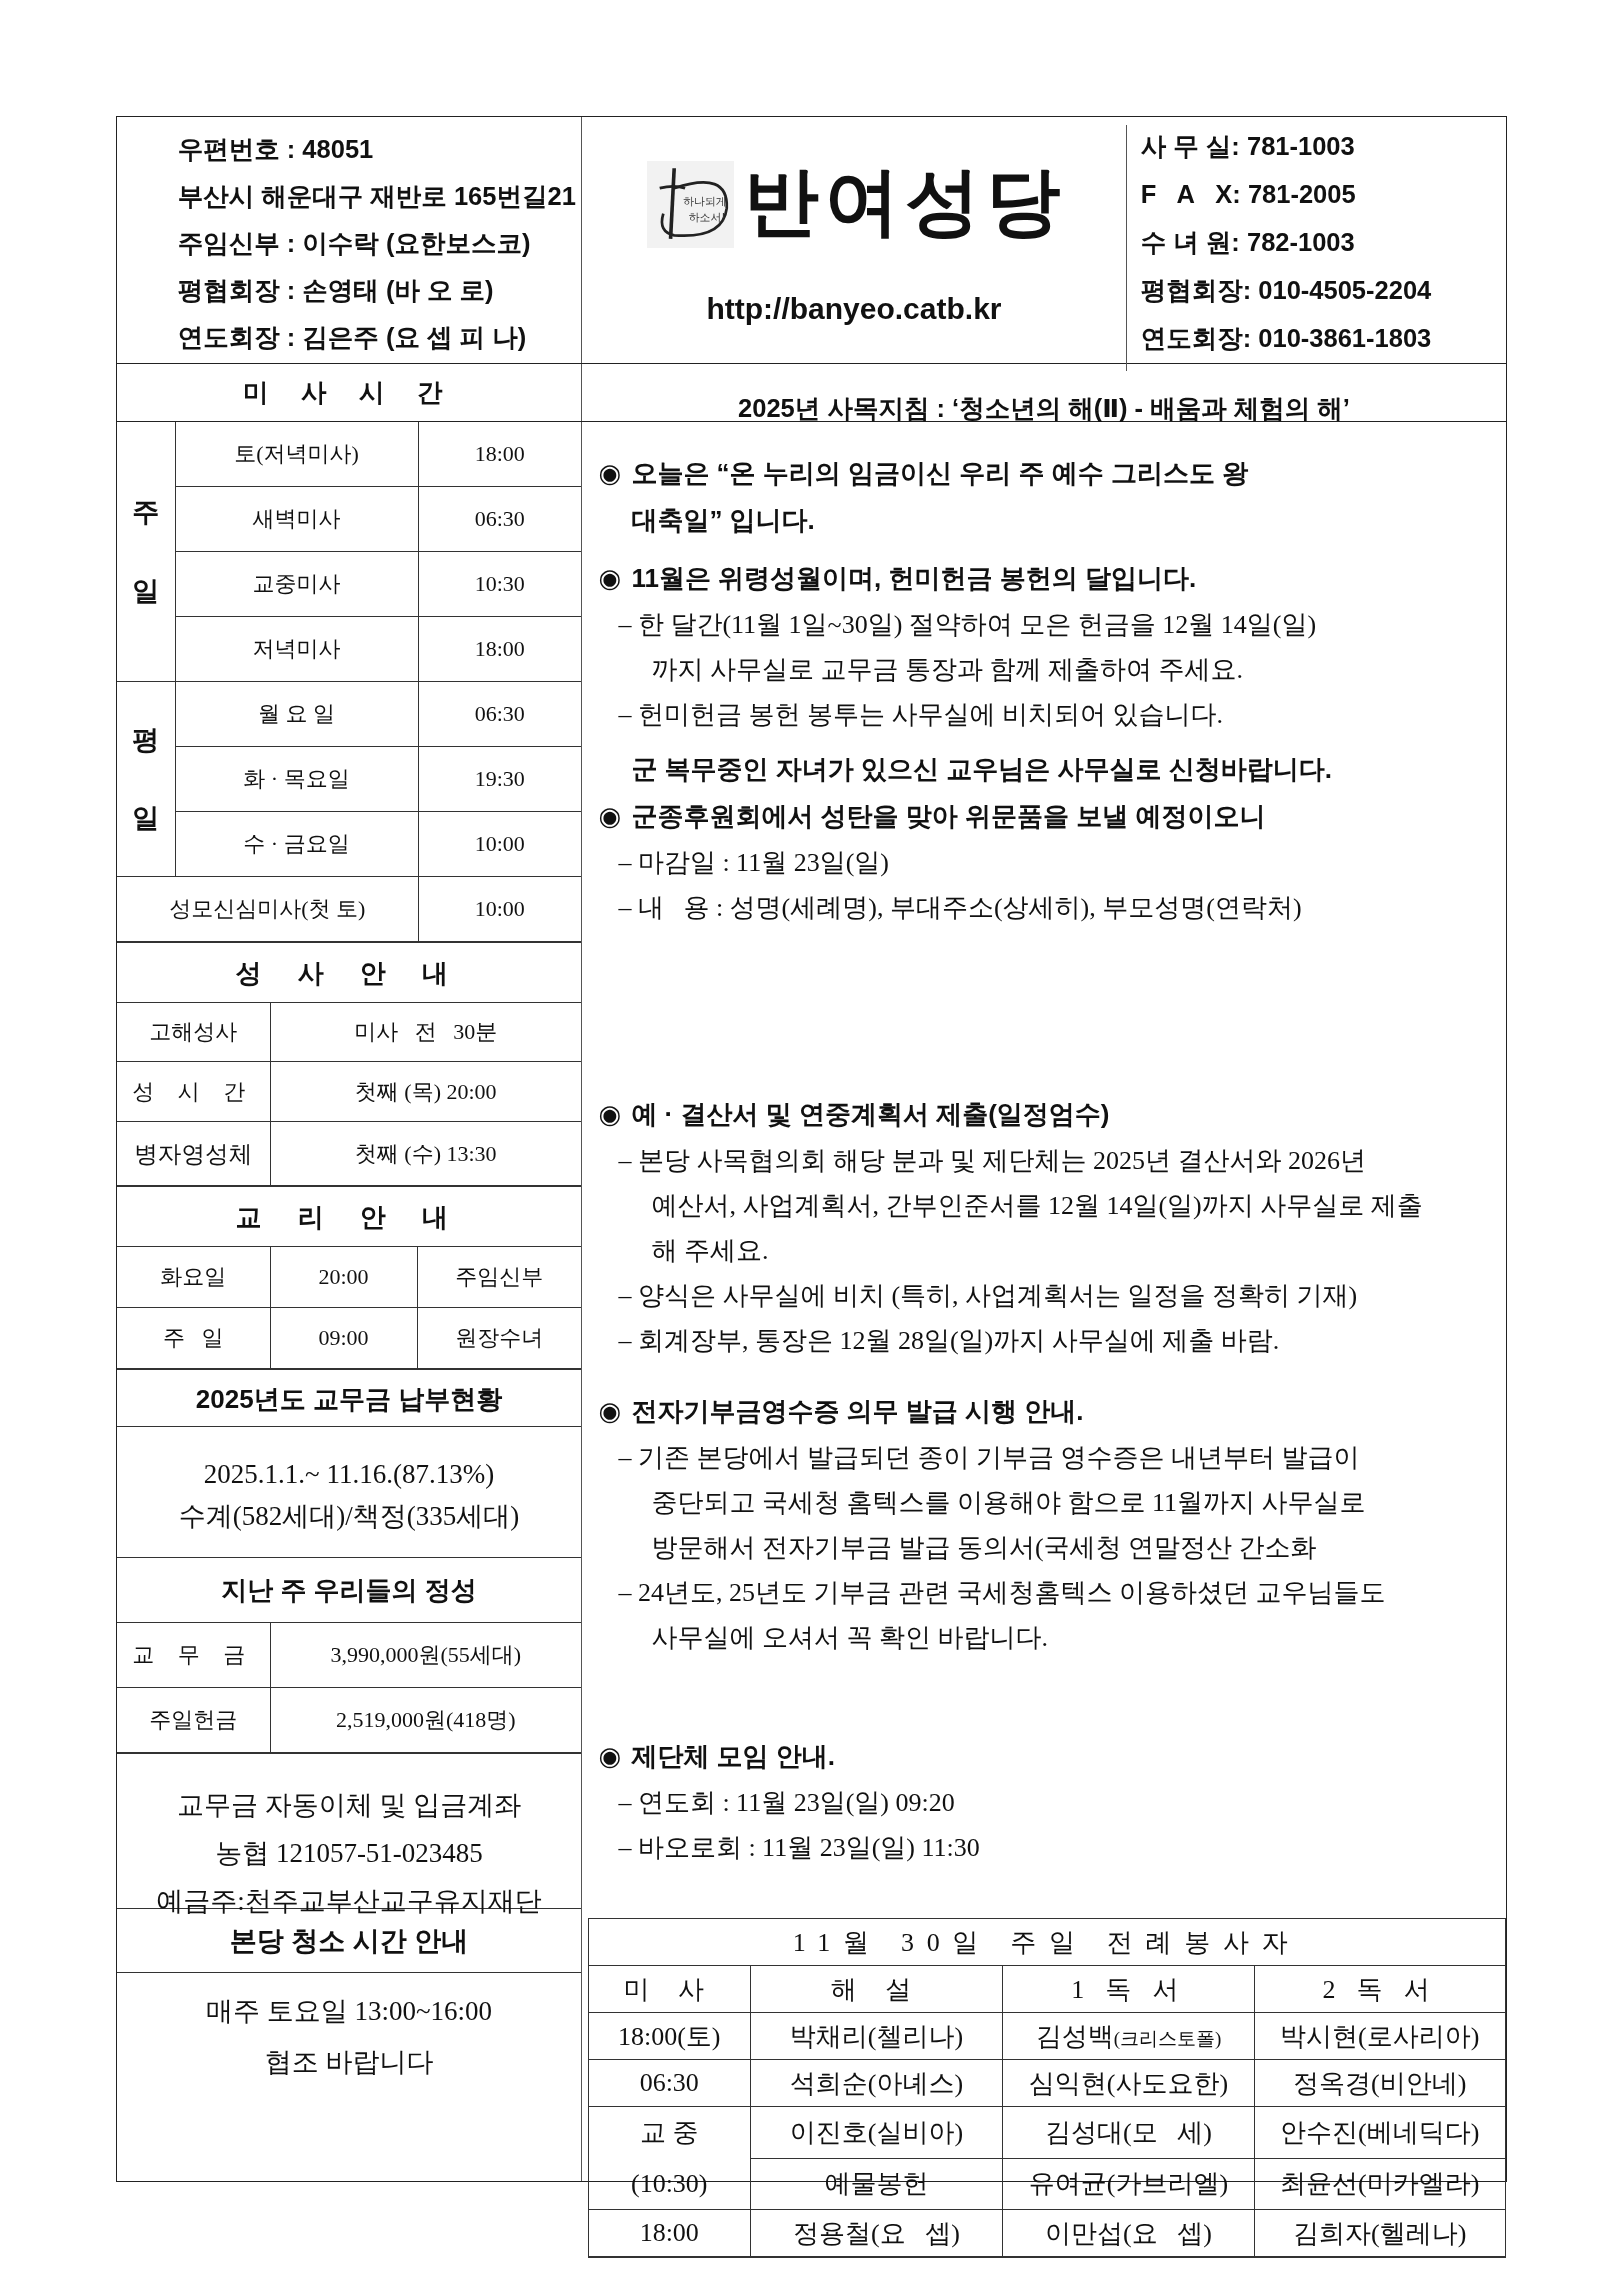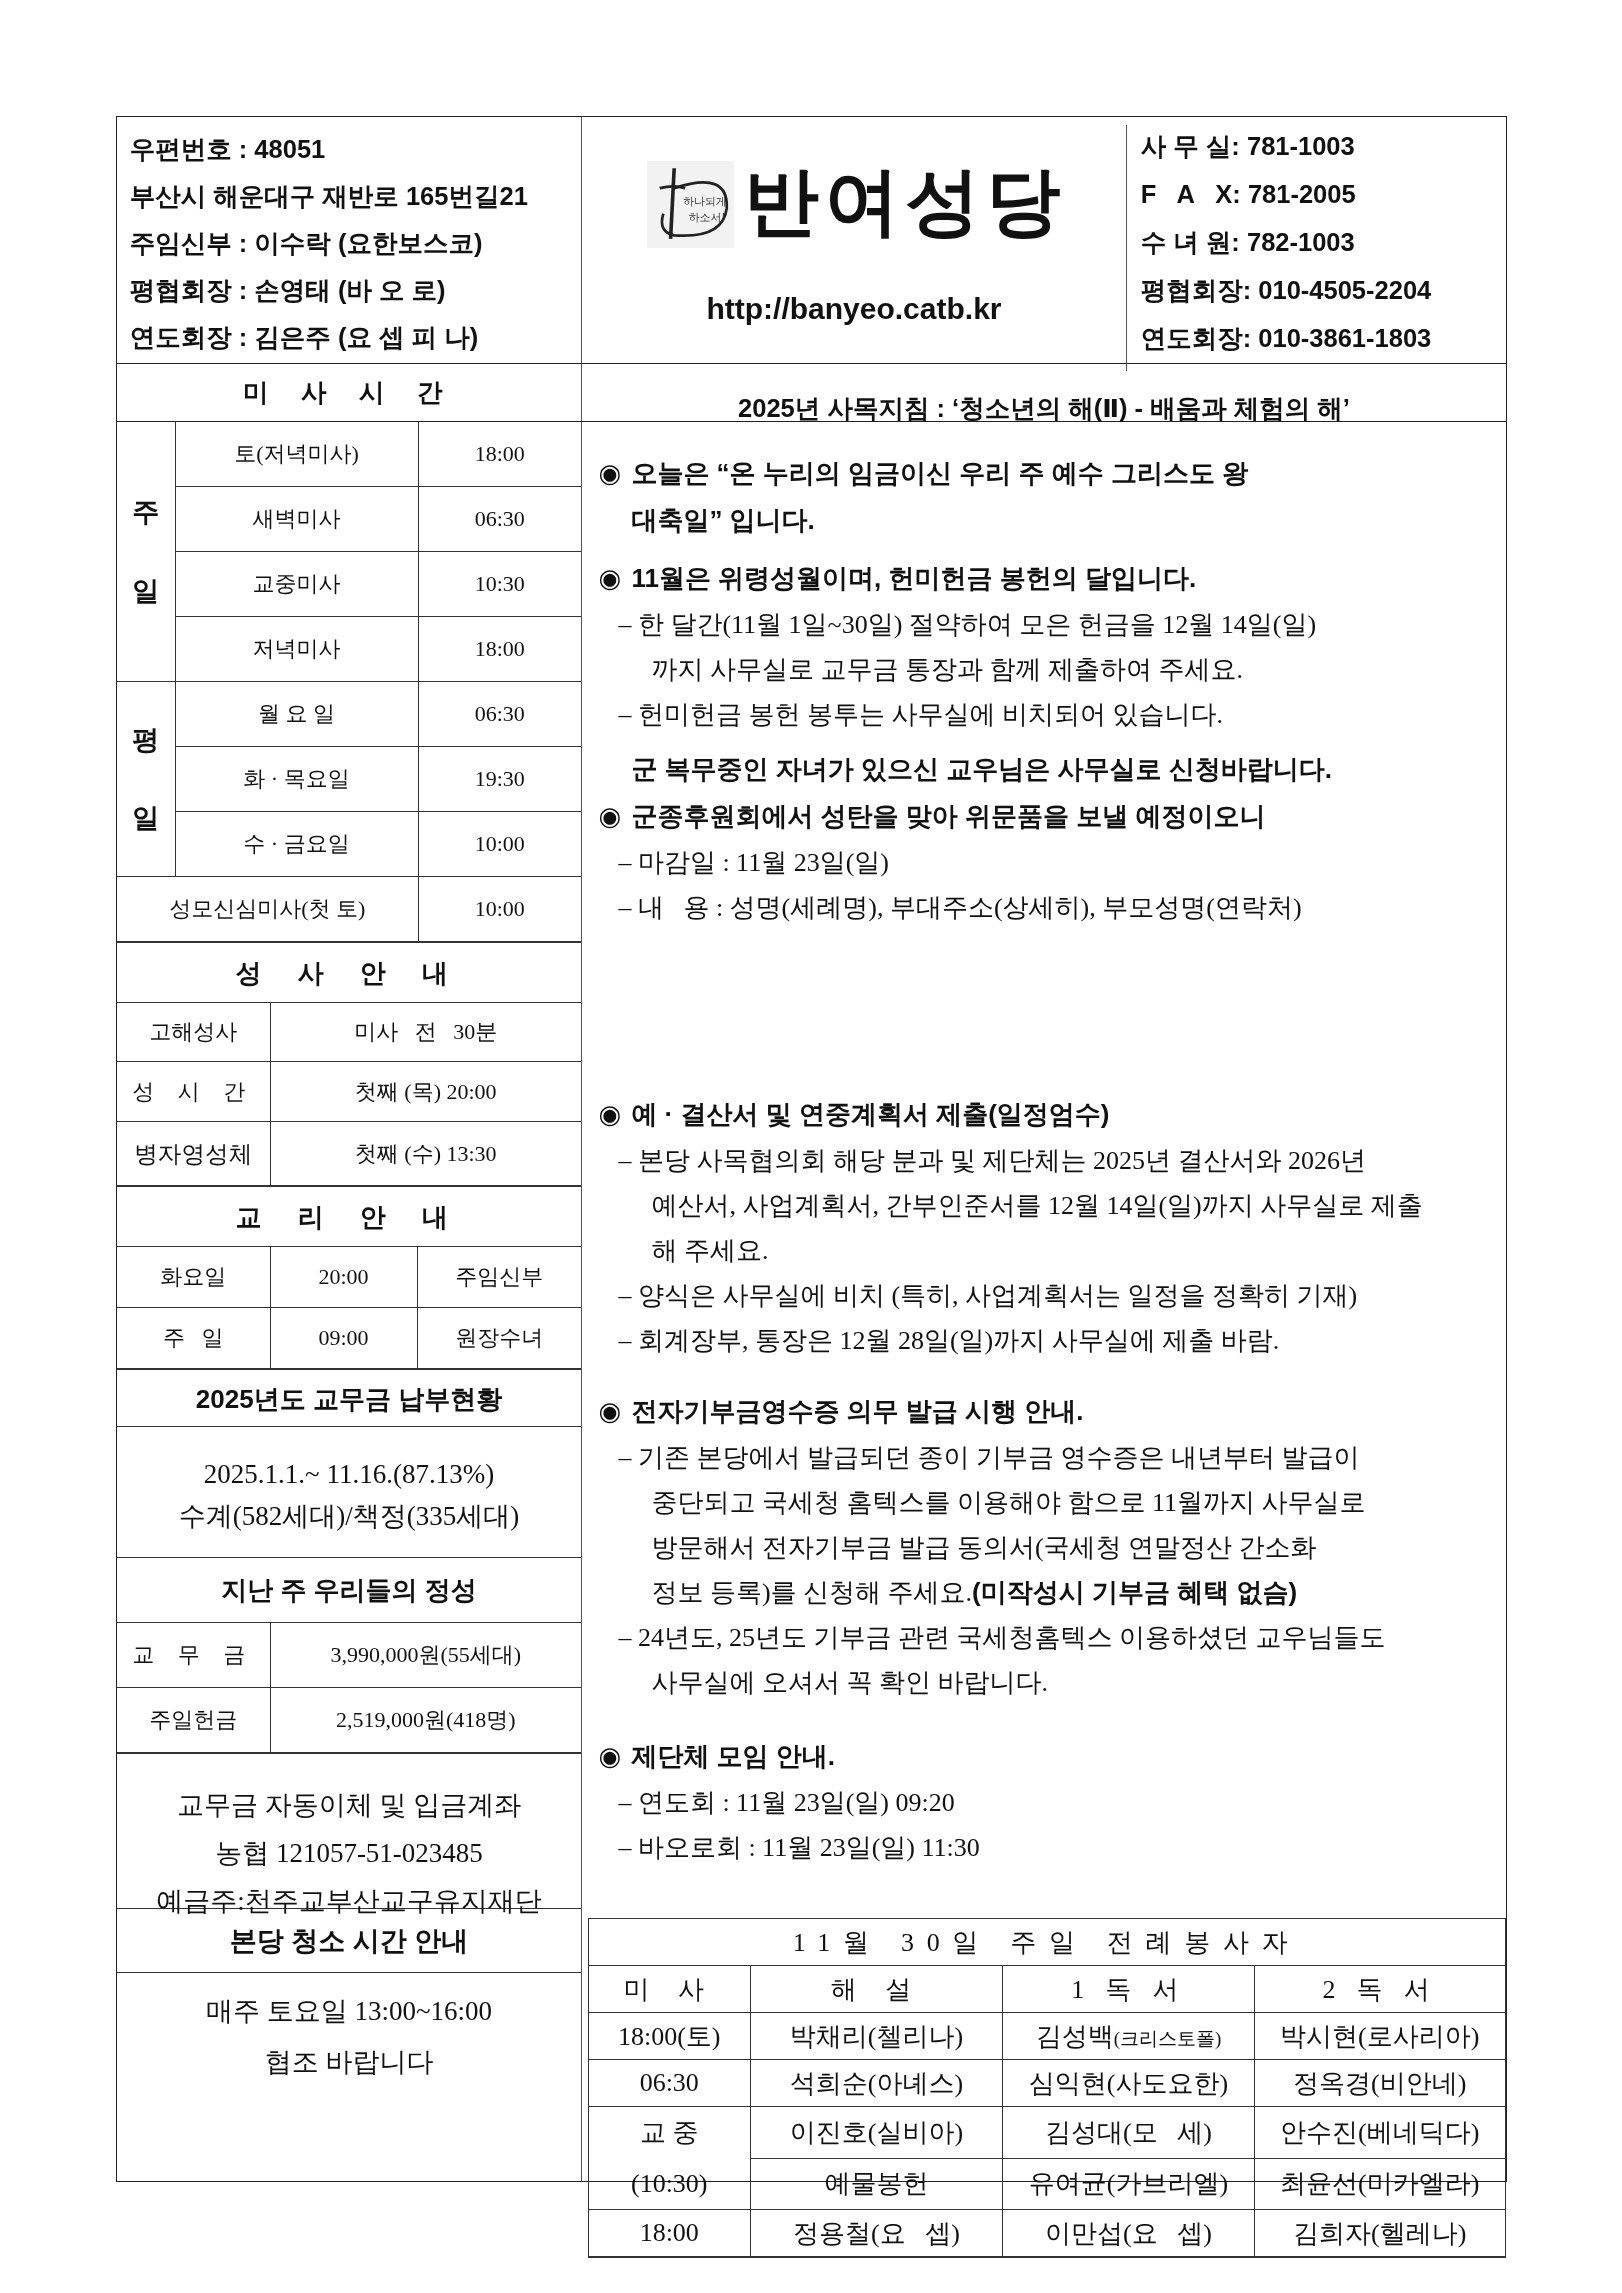--- a/index.html
+++ b/index.html
@@ -2,21 +2,21 @@
 <html style="font-size:14.5px"><head>
 <meta charset="utf-8">
 <style>
   html, body { margin:0; padding:0; background:#ffffff; }
   body { width:1623px; height:2294px; position:relative; overflow:hidden; color:#111; }
   .sans { font-family: "Liberation Sans", "DejaVu Sans", sans-serif; }
   .serif { font-family: "Liberation Serif", "DejaVu Serif", serif; }
   .page { position:absolute; left:116px; top:116px; width:1391px; height:2066px; border:1.8px solid #222; box-sizing:border-box; }
   .hdr { position:absolute; left:0; top:0; width:100%; height:247px; border-bottom:1.8px solid #222; box-sizing:border-box; }
   .hdr-left { position:absolute; left:0; top:0; width:465px; height:100%; border-right:1.8px solid #555; box-sizing:border-box; padding:9px 0 0 12.7px; }
-  .hdr-left div { font-weight:bold; font-size:25.5px; height:47px; line-height:47px; white-space:nowrap; }
+  .hdr-left div { font-weight:bold; font-size:25.5px; height:47px; line-height:47px; white-space:nowrap;margin-left:48px; }
   .hdr-mid { position:absolute; left:465px; top:8px; width:545px; height:100%; border-right:1.8px solid #555; box-sizing:border-box; }
   .logo { position:absolute; left:65px; top:36px; width:87px; height:87px; }
   .church-name { position:absolute; left:162px; top:27px; font-size:75px; font-weight:bold; letter-spacing:5.5px; }
   .url { position:absolute; left:0; width:100%; top:167px; text-align:center; font-size:30px; font-weight:bold; }
   .hdr-right { position:absolute; left:1011px; top:0; right:0; height:100%; padding:5.5px 0 0 12.7px; box-sizing:border-box; }
   .hdr-right div { font-weight:bold; font-size:25.5px; height:48px; line-height:47px; white-space:nowrap; }
   .theme-row { position:absolute; left:0; top:247px; width:100%; height:58px; border-bottom:1.8px solid #222; box-sizing:border-box; }
   .theme-left { position:absolute; left:0; top:0; width:465px; height:100%; border-right:1.8px solid #555; box-sizing:border-box; text-align:center; line-height:56px; font-size:25.5px; font-weight:bold; letter-spacing:12.7px; }
   .theme-right { position:absolute; left:465px; top:16px; right:0; height:100%; text-align:center; line-height:56px; font-size:25.5px; font-weight:bold; }
   .left-col { position:absolute; left:0; top:305px; width:465px; bottom:0; border-right:1.8px solid #555; box-sizing:border-box; }
@@ -235,21 +235,20 @@
       <div class="n-line ind">해 주세요.</div>
       <div class="n-line">– 양식은 사무실에 비치 (특히, 사업계획서는 일정을 정확히 기재)</div>
       <div class="n-line">– 회계장부, 통장은 12월 28일(일)까지 사무실에 제출 바람.</div>
     </div>
 
     <div class="notice" style="top:966px">
       <div class="n-title"><span class="bul">◉</span><span>전자기부금영수증 의무 발급 시행 안내.</span></div>
       <div class="n-line">– 기존 본당에서 발급되던 종이 기부금 영수증은 내년부터 발급이</div>
       <div class="n-line ind">중단되고 국세청 홈텍스를 이용해야 함으로 11월까지 사무실로</div>
       <div class="n-line ind">방문해서 전자기부금 발급 동의서(국세청 연말정산 간소화</div>
-      <div class="n-line ind"><span>정보 등록)를 신청해 주세요.</span><span class="b">(미작성시 기부금 혜택 없슴)</span></div>
       <div class="n-line">– 24년도, 25년도 기부금 관련 국세청홈텍스 이용하셨던 교우님들도</div>
       <div class="n-line ind">사무실에 오셔서 꼭 확인 바랍니다.</div>
     </div>
 
     <div class="notice" style="top:1311px">
       <div class="n-title"><span class="bul">◉</span><span>제단체 모임 안내.</span></div>
       <div class="n-line">– 연도회 : 11월 23일(일) 09:20</div>
       <div class="n-line">– 바오로회 : 11월 23일(일) 11:30</div>
     </div>
 

